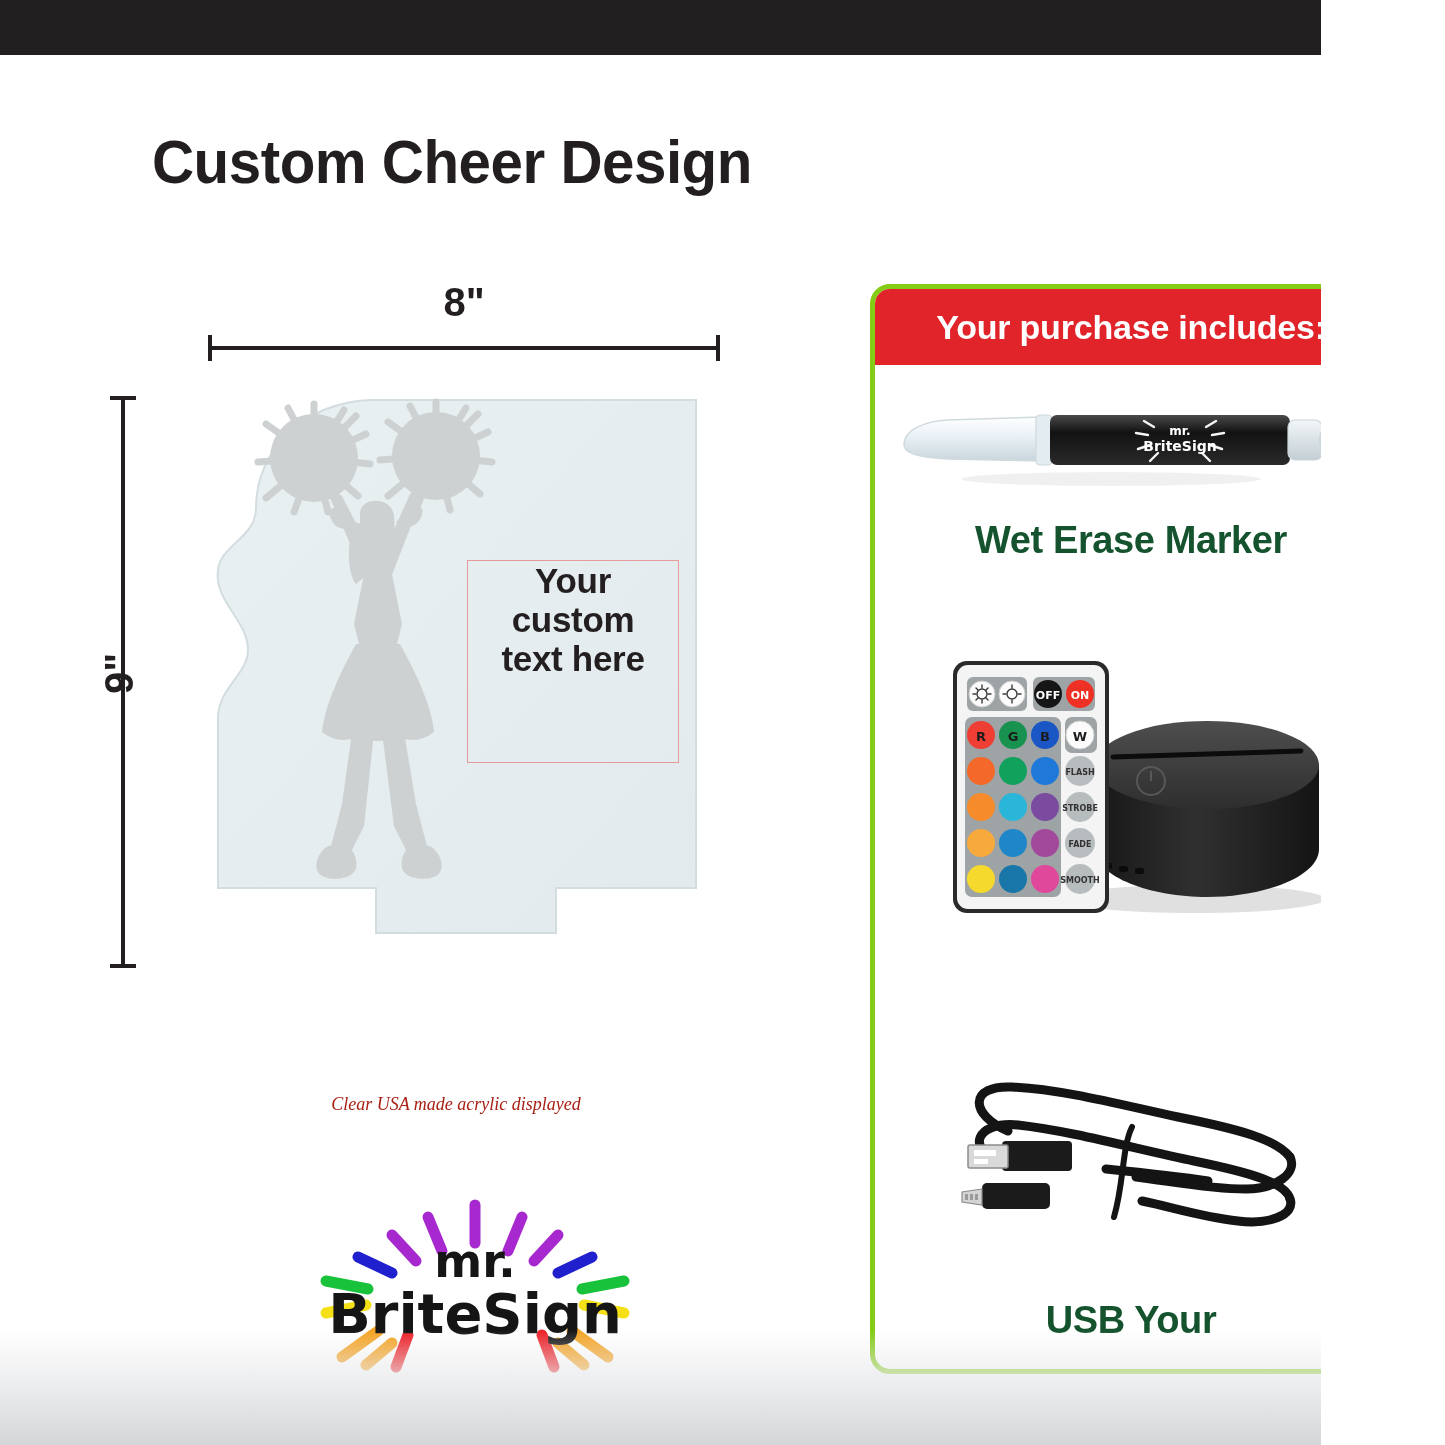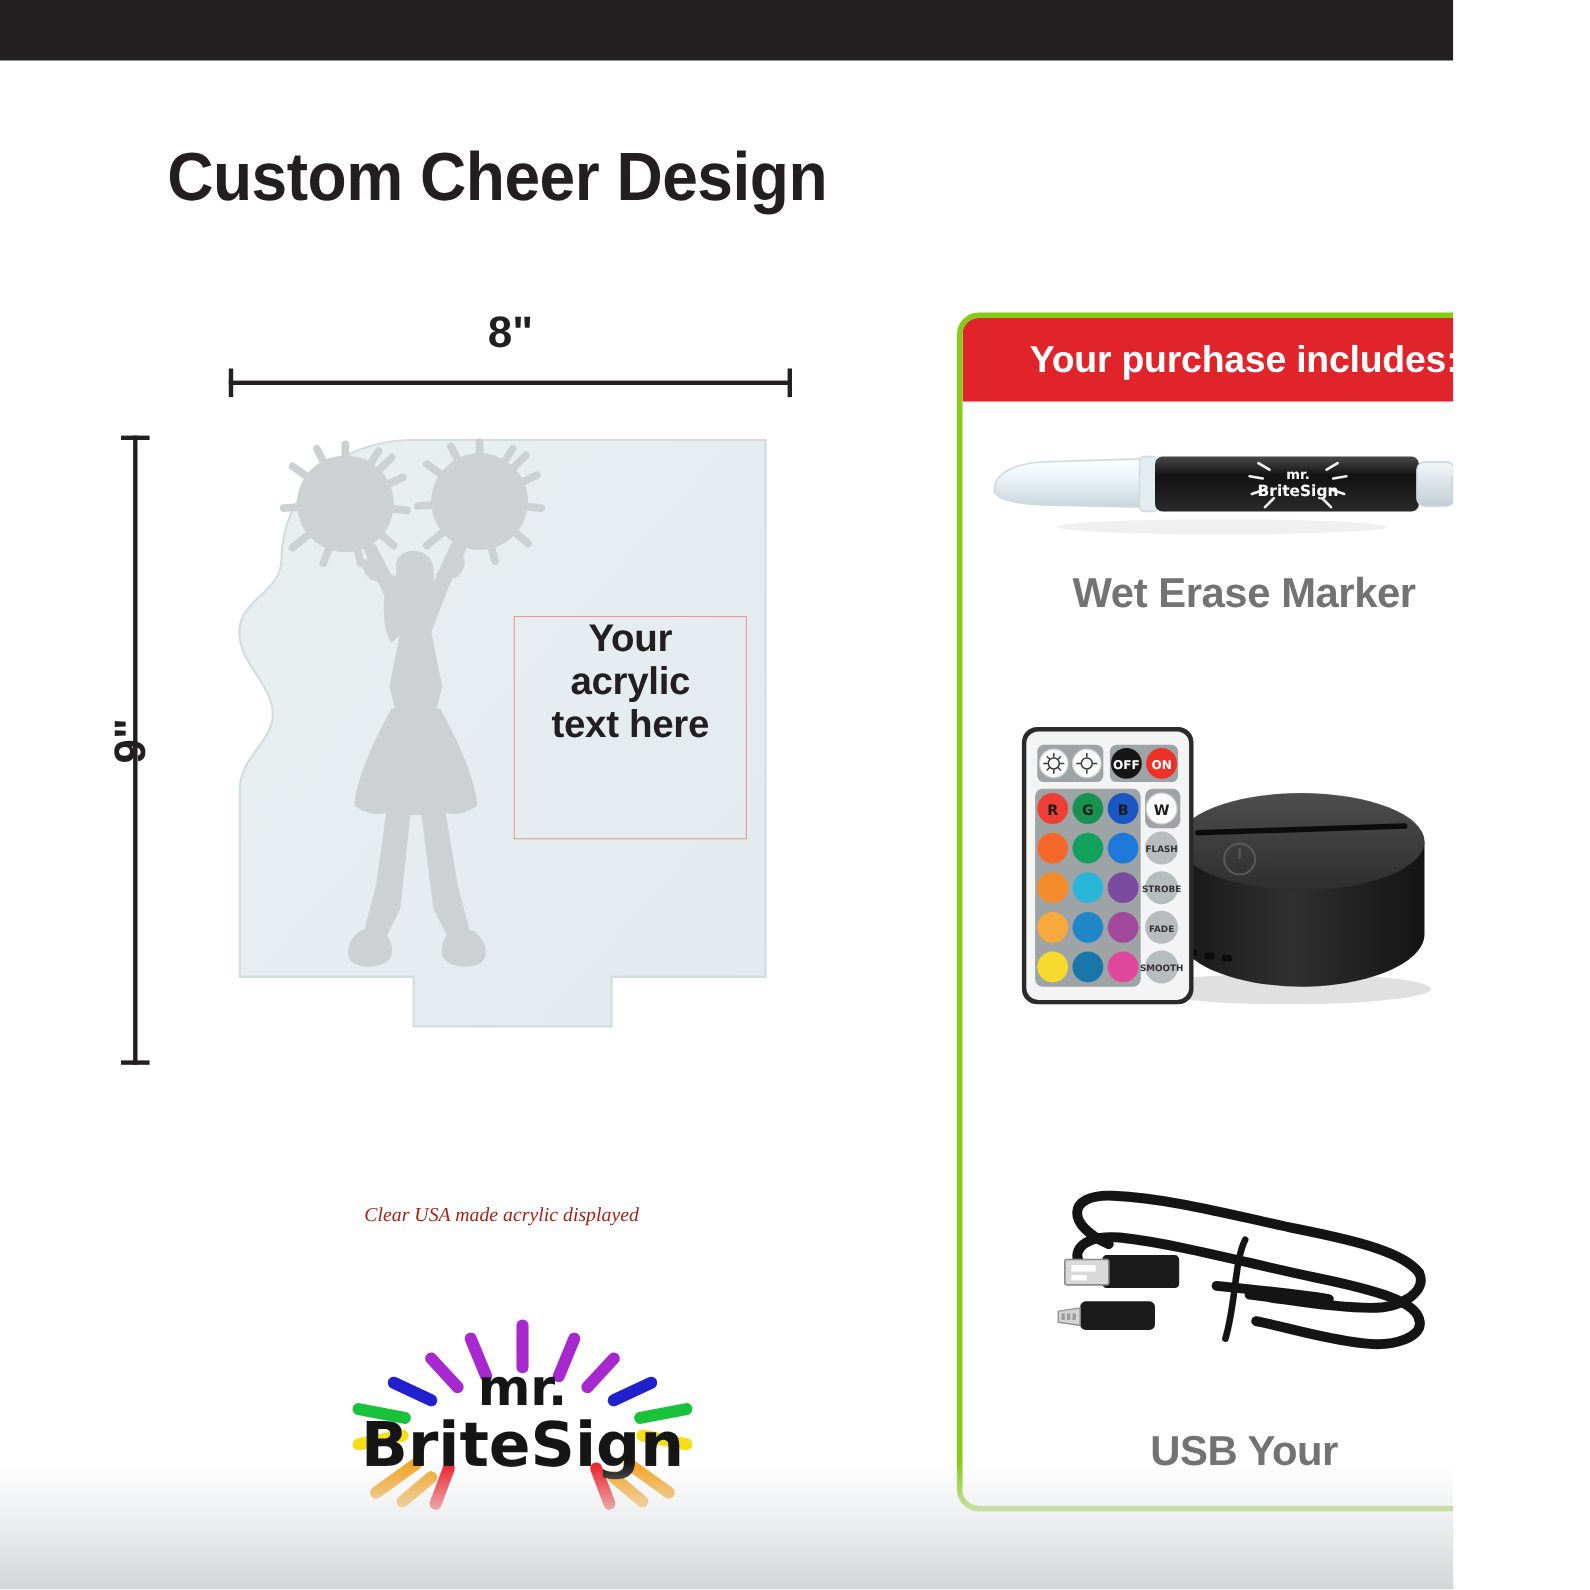--- a/index.html
+++ b/index.html
@@ -52,27 +52,27 @@
 
   
   .card{position:absolute;left:870px;top:284px;width:522px;height:1090px;
     border:5px solid #84cc16;border-radius:20px;background:#ffffff;box-sizing:border-box;overflow:hidden;}
   .card-header{height:76px;background:#e1232a;display:flex;align-items:center;justify-content:center;}
   .card-header span{color:#ffffff;font-size:34px;font-weight:bold;letter-spacing:-0.2px;}
   .card-body{position:relative;height:1000px;}
 
   .item{position:absolute;left:0;width:100%;text-align:center;}
   .item-figure{position:relative;margin:0 auto;}
-  .item-label{font-size:38px;font-weight:bold;color:#737373;letter-spacing:-0.4px;}
+  .item-label{font-size:38px;font-weight:bold;color:#14532d;letter-spacing:-0.4px;}
 
   .item-marker{top:22px;}
   .item-marker .item-figure{width:470px;height:110px;}
   .item-marker .item-label{margin-top:22px;}
 
-  .item-base{top:288px;}
+  .item-base{top:288px;padding-left:24px;}
   .item-base .item-figure{width:420px;height:270px;}
   .item-base .item-label{margin-top:40px;}
 
   .item-usb{top:700px;}
   .item-usb .item-figure{width:370px;height:190px;}
   .item-usb .item-label{margin-top:44px;}
 
   .fig-abs{position:absolute;left:0;top:0;}
 </style>
 </head>
@@ -177,21 +177,21 @@
         <path d="M 132 458 C 120 466, 116 482, 126 488 C 138 494, 158 490, 160 480
                  C 162 470, 156 460, 150 456 Z"></path>
         <path d="M 234 458 C 246 466, 250 482, 240 488 C 228 494, 208 490, 206 480
                  C 204 470, 210 460, 216 456 Z"></path>
       </g>
     </svg>
   </div>
 
   <div class="custom-text-box">
     <span>Your</span>
-    <span>acrylic</span>
+    <span>custom</span>
     <span>text here</span>
   </div>
 
   <div class="acrylic-note">Clear USA made acrylic displayed</div>
 
   <div class="logo">
     <svg width="350" height="205" viewBox="0 0 350 205">
       <g stroke-linecap="round" stroke-width="11">
 
         <line x1="175" y1="10" x2="175" y2="48" stroke="#a828d0"></line>

